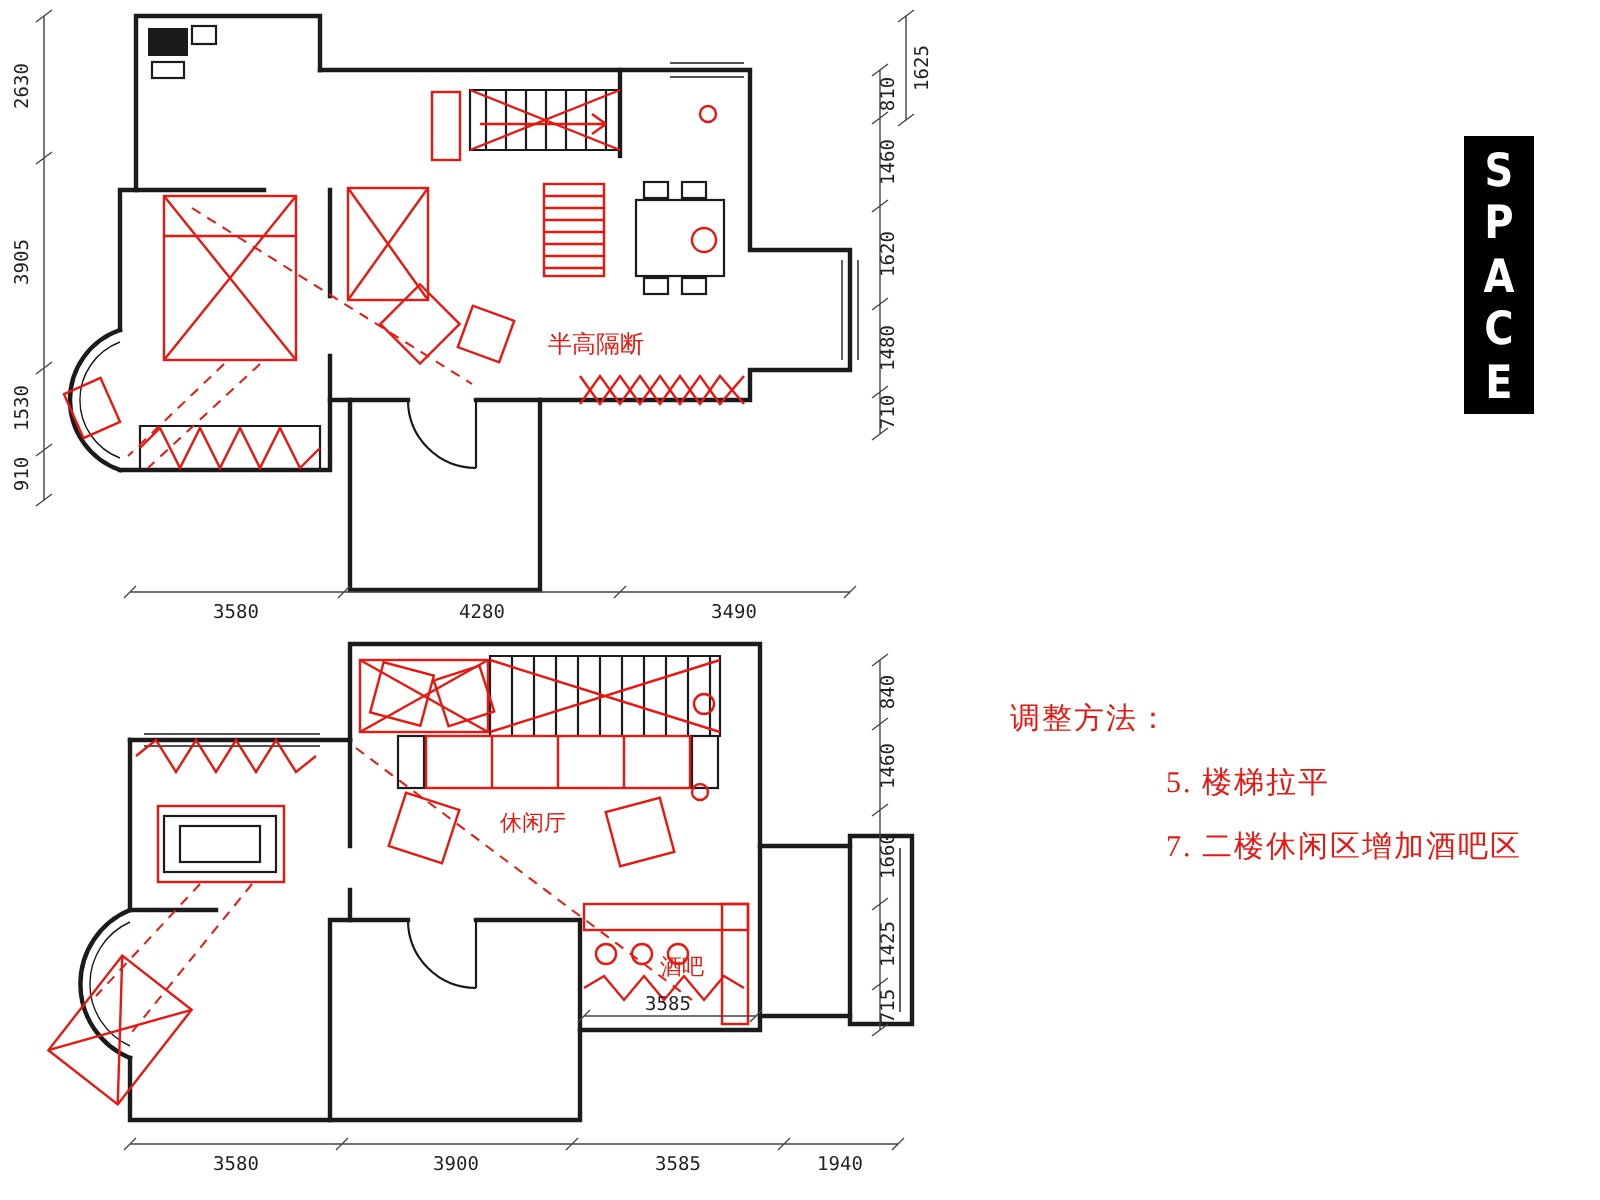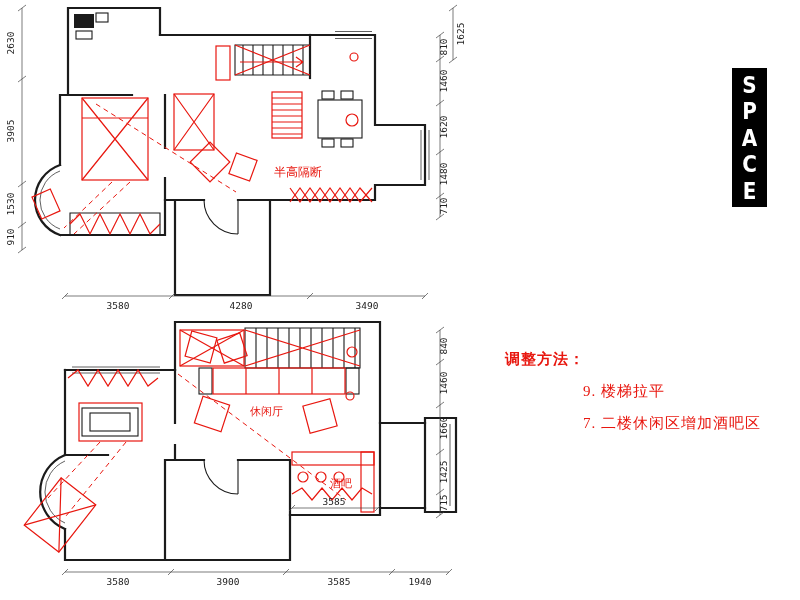--- a/index.html
+++ b/index.html
@@ -15,21 +15,21 @@
   .red{fill:none;stroke:#e8170f;stroke-width:1.2;}
   .red-dash{fill:none;stroke:#e8170f;stroke-width:1;stroke-dasharray:5 4;}
   .dim-line{fill:none;stroke:#444;stroke-width:0.7;}
   .dim{font-family:"DejaVu Sans Mono",monospace;font-size:9.5px;fill:#222;}
   .red-label{font-family:"DejaVu Sans",sans-serif;font-size:12px;fill:#e8170f;}
   .red-label.small{font-size:11px;}
 
   
   .notes{position:absolute;left:505px;top:350px;width:295px;color:#e8170f;
          font-family:"Liberation Serif",serif;font-size:15px;letter-spacing:1px;}
-  .notes-title{font-weight:bold;}
+  .notes-title{font-weight:normal;}
   .notes-item{margin-left:78px;margin-top:13px;}
 
   
   .logo{position:absolute;left:732px;top:68px;width:35px;height:139px;background:#000;
         display:flex;flex-direction:column;justify-content:space-evenly;align-items:center;}
   .logo span{color:#fff;font-family:"DejaVu Sans",sans-serif;font-size:20px;font-weight:700;
              line-height:1;transform:scaleY(1.15);}
 </style>
 </head>
 <body>
@@ -233,21 +233,21 @@
       <text class="dim" text-anchor="middle" x="118" y="585">3580</text>
       <text class="dim" text-anchor="middle" x="228" y="585">3900</text>
       <text class="dim" text-anchor="middle" x="339" y="585">3585</text>
       <text class="dim" text-anchor="middle" x="420" y="585">1940</text>
     </g>
   </g>
 </svg>
 
 <div class="notes">
   <div class="notes-title">调整方法：</div>
-  <div class="notes-item">9. 楼梯拉平</div>
+  <div class="notes-item">5. 楼梯拉平</div>
   <div class="notes-item">7. 二楼休闲区增加酒吧区</div>
 </div>
 
 <div class="logo">
   <span>S</span>
   <span>P</span>
   <span>A</span>
   <span>C</span>
   <span>E</span>
 </div>

